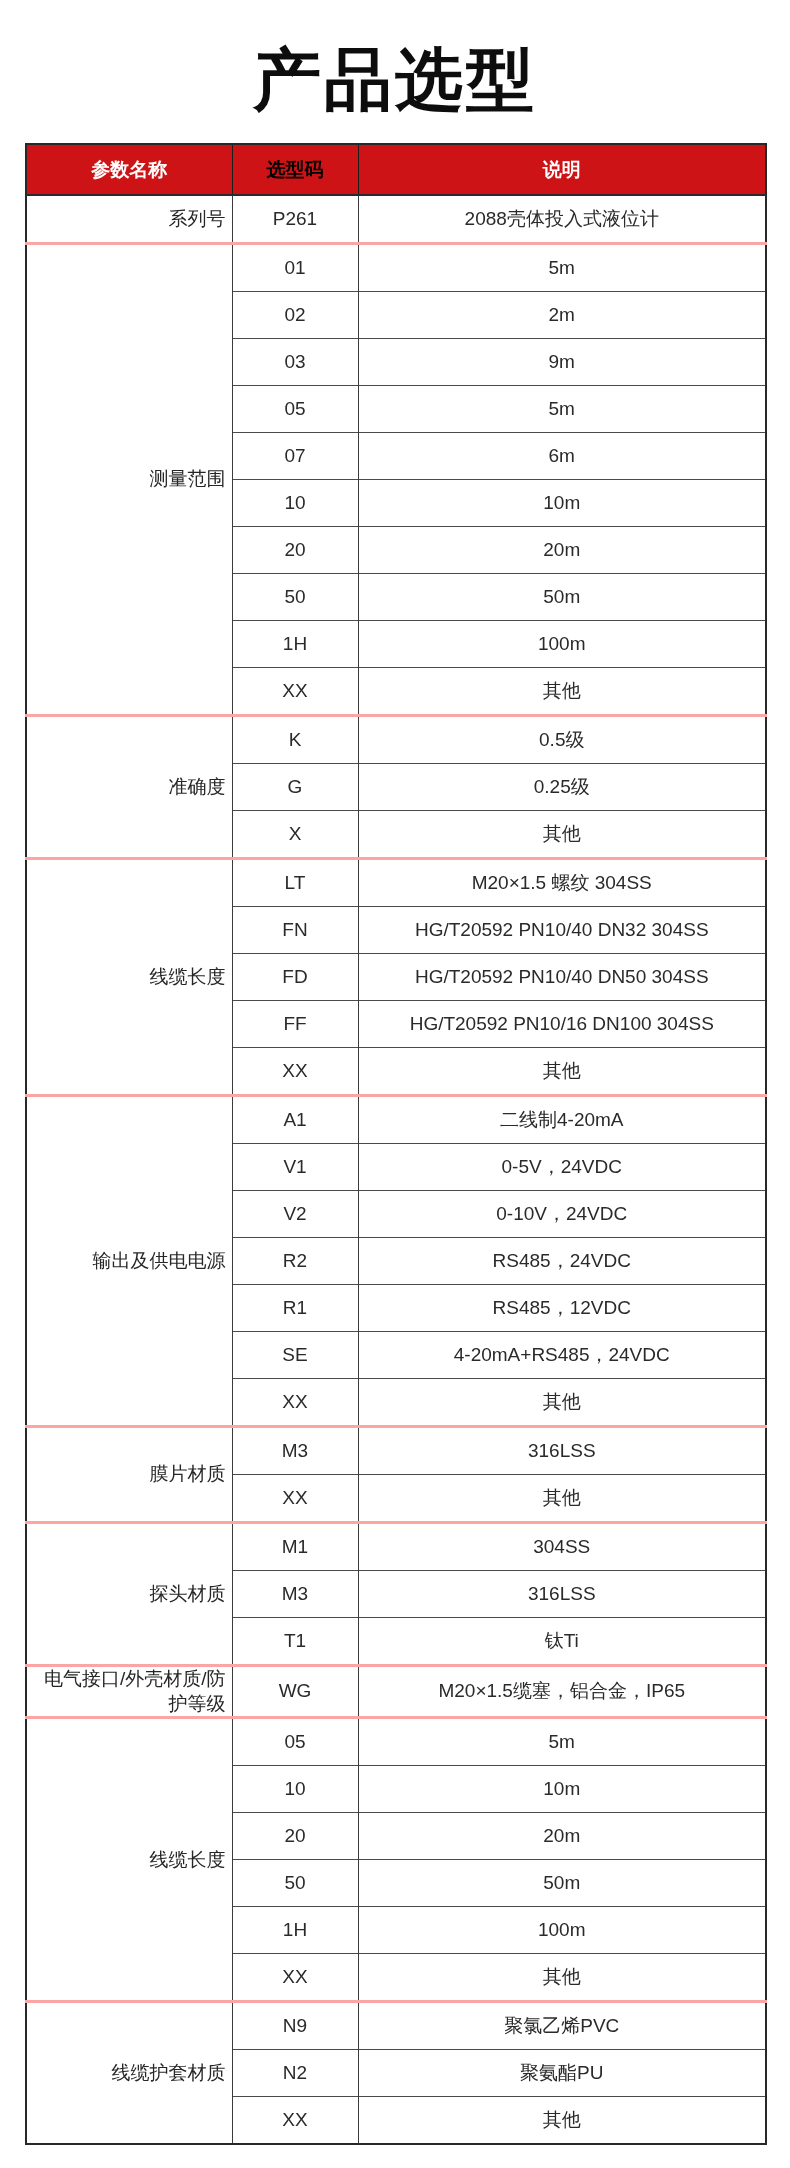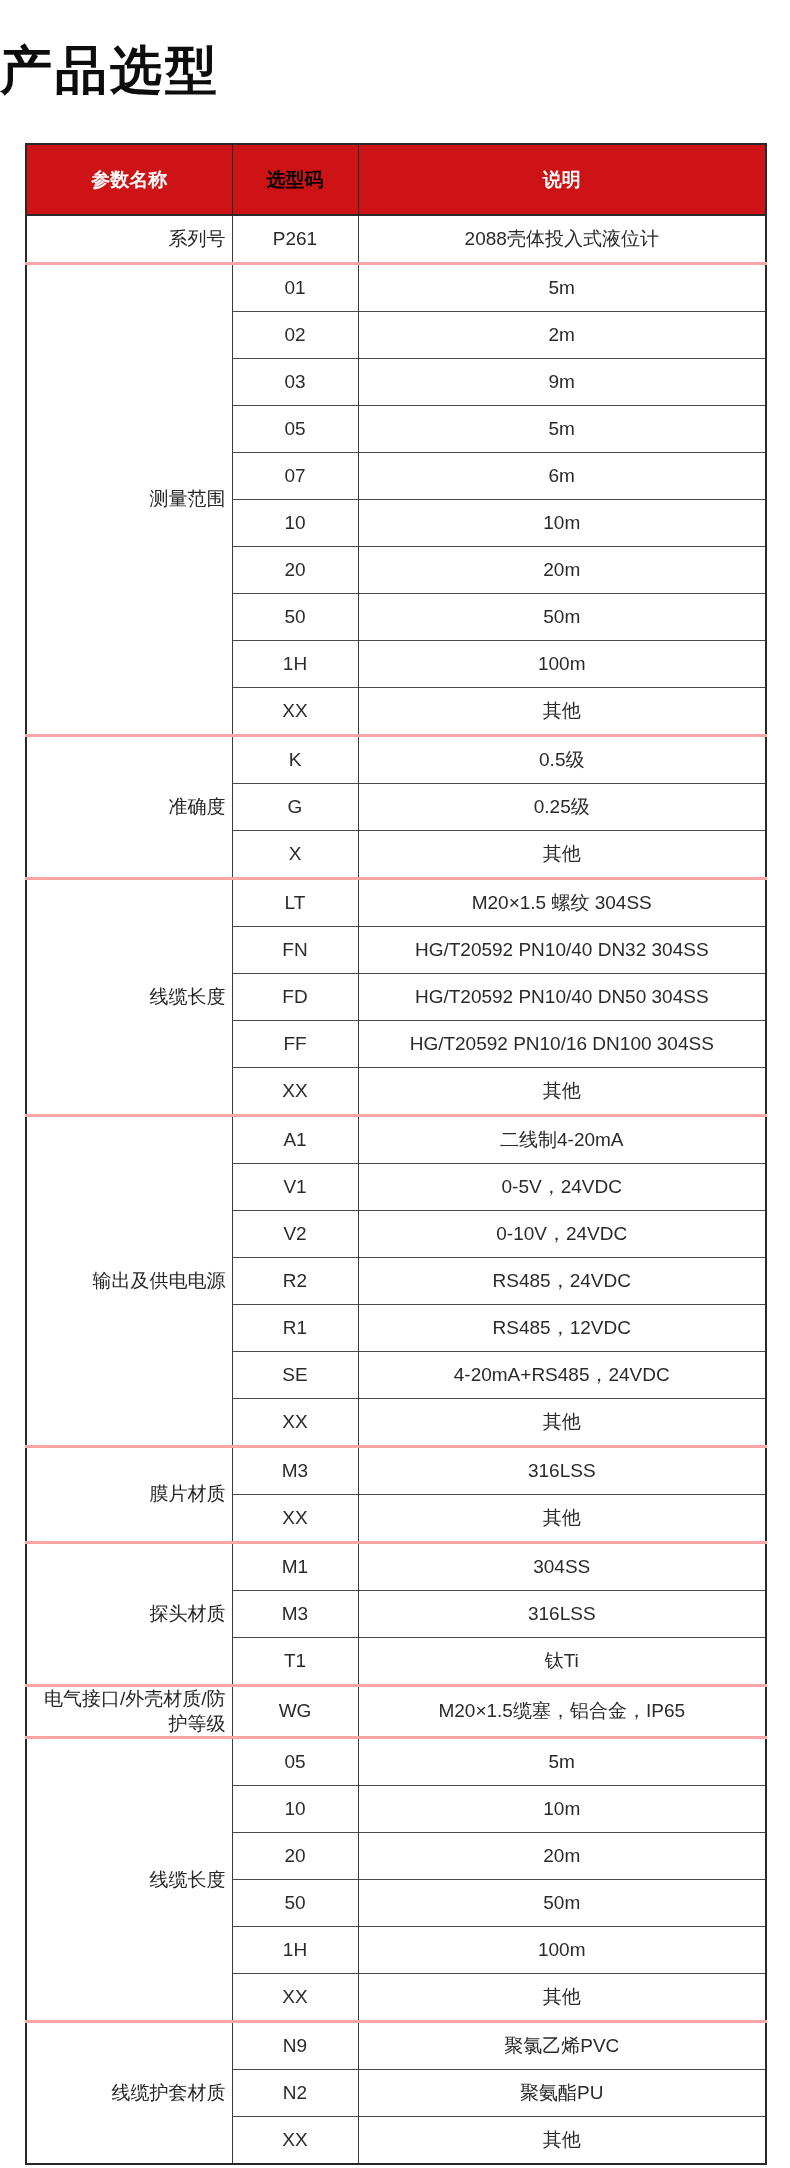--- a/index.html
+++ b/index.html
@@ -13,22 +13,22 @@
     width: 790px;
     height: 2168px;
     background: #ffffff;
     overflow: hidden;
   }
   .page-title {
     position: absolute;
     top: 42px;
     left: 0;
     width: 100%;
-    text-align: left;
-    font-size: 52px;
+    text-align: center;
+    font-size: 68px;
     line-height: 1.1;
     font-weight: 900;
     letter-spacing: 3px;
     color: #0d0d0d;
     margin: 0;
   }
   table.selection-table {
     position: absolute;
     left: 25px;
     top: 143px;
@@ -44,21 +44,21 @@
   thead th {
     height: 45px;
     color: #ffffff;
     font-size: 19px;
     font-weight: 600;
     text-align: center;
     vertical-align: middle;
     border-left: 1px solid #1d1d1d;
     border-right: 1px solid #1d1d1d;
     border-bottom: 2px solid #2a2a2a;
-    padding: 12px;
+    padding: 2px;
   }
   tbody td {
     height: 46px;
     font-size: 19px;
     color: #2a2a2a;
     text-align: center;
     vertical-align: middle;
     padding: 0 6px;
     border-left: 1px solid #3a3a3a;
     border-right: 1px solid #3a3a3a;

